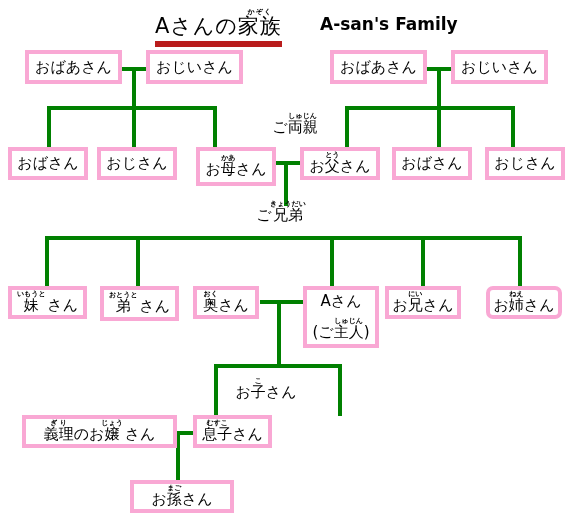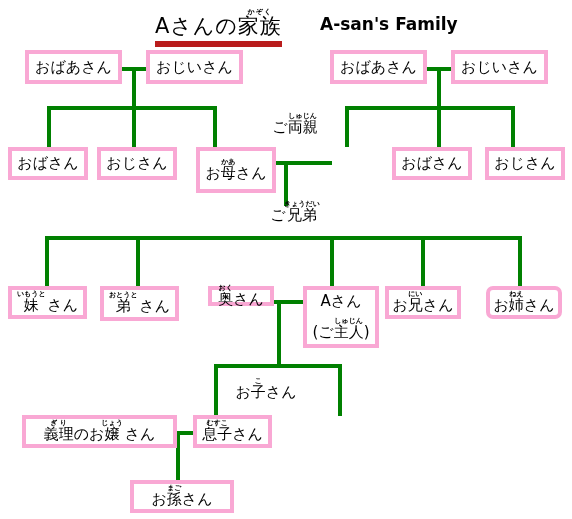--- a/index.html
+++ b/index.html
@@ -132,21 +132,21 @@
   <div class="ln" style="left:214px; top:364px; width:4px; height:52px;"></div>
   <div class="ln" style="left:338px; top:364px; width:4px; height:52px;"></div>
 
   <div class="ln" style="left:166px; top:431px; width:30px; height:4px;"></div>
   <div class="ln" style="left:176px; top:431px; width:4px; height:50px;"></div>
 
   <div class="grouplabel" style="left:235px; top:112px; width:120px;">
     <span>ご</span><ruby><span>両親</span><rt>しゅじん</rt></ruby>
   </div>
 
-  <div class="grouplabel" style="left:235px; top:200px; width:120px;">
+  <div class="grouplabel" style="left:221px; top:200px; width:120px;">
     <span>ご</span><ruby><span>兄弟</span><rt>きょうだい</rt></ruby>
   </div>
 
 
   <div class="grouplabel" style="left:218px; top:377px; width:96px;">
     <span>お</span><ruby><span>子</span><rt>こ</rt></ruby><span>さん</span>
   </div>
 
   <div class="box" style="left:25px; top:50px; width:97px; height:34px;">
     <span>おばあさん</span>
@@ -160,37 +160,40 @@
   <div class="box" style="left:451px; top:50px; width:97px; height:34px;">
     <span>おじいさん</span>
   </div>
 
   <div class="box" style="left:8px; top:147px; width:80px; height:33px;">
     <span>おばさん</span>
   </div>
   <div class="box" style="left:97px; top:147px; width:80px; height:33px;">
     <span>おじさん</span>
   </div>
-  <div class="box" style="left:196px; top:147px; width:80px; height:46px;">
+  <div class="box" style="left:196px; top:147px; width:80px; height:39px;">
     <span><span>お</span><ruby><span>母</span><rt>かあ</rt></ruby><span>さん</span></span>
+  </div>
+  <div class="box" style="left:300px; top:147px; width:80px; height:33px;">
+    <span><span>お</span><ruby><span>父</span><rt>とう</rt></ruby><span>さん</span></span>
   </div>
   <div class="box" style="left:392px; top:147px; width:80px; height:33px;">
     <span>おばさん</span>
   </div>
   <div class="box" style="left:485px; top:147px; width:80px; height:33px;">
     <span>おじさん</span>
   </div>
 
   <div class="box" style="left:8px; top:286px; width:79px; height:33px;">
     <span class="rb-left"><ruby><span>妹</span><rt>いもうと</rt></ruby><span> さん</span></span>
   </div>
   <div class="box" style="left:100px; top:286px; width:79px; height:35px;">
     <span class="rb-left"><ruby><span>弟</span><rt>おとうと</rt></ruby><span> さん</span></span>
   </div>
-  <div class="box" style="left:208px; top:286px; width:66px; height:20px;">
+  <div class="box" style="left:193px; top:286px; width:66px; height:33px;">
     <span class="rb-left"><ruby><span>奥</span><rt>おく</rt></ruby><span>さん</span></span>
   </div>
   <div class="box" style="left:385px; top:286px; width:76px; height:33px;">
     <span><span>お</span><ruby><span>兄</span><rt>にい</rt></ruby><span>さん</span></span>
   </div>
   <div class="box tall" style="left:303px; top:286px; width:76px; height:62px;">
     <span class="ln1">Aさん</span>
     <span class="ln2"><span>(ご</span><ruby><span>主人</span><rt>しゅじん</rt></ruby><span>)</span></span>
   </div>
   <div class="box" style="left:486px; top:286px; width:76px; height:33px;border-radius:7px;">

